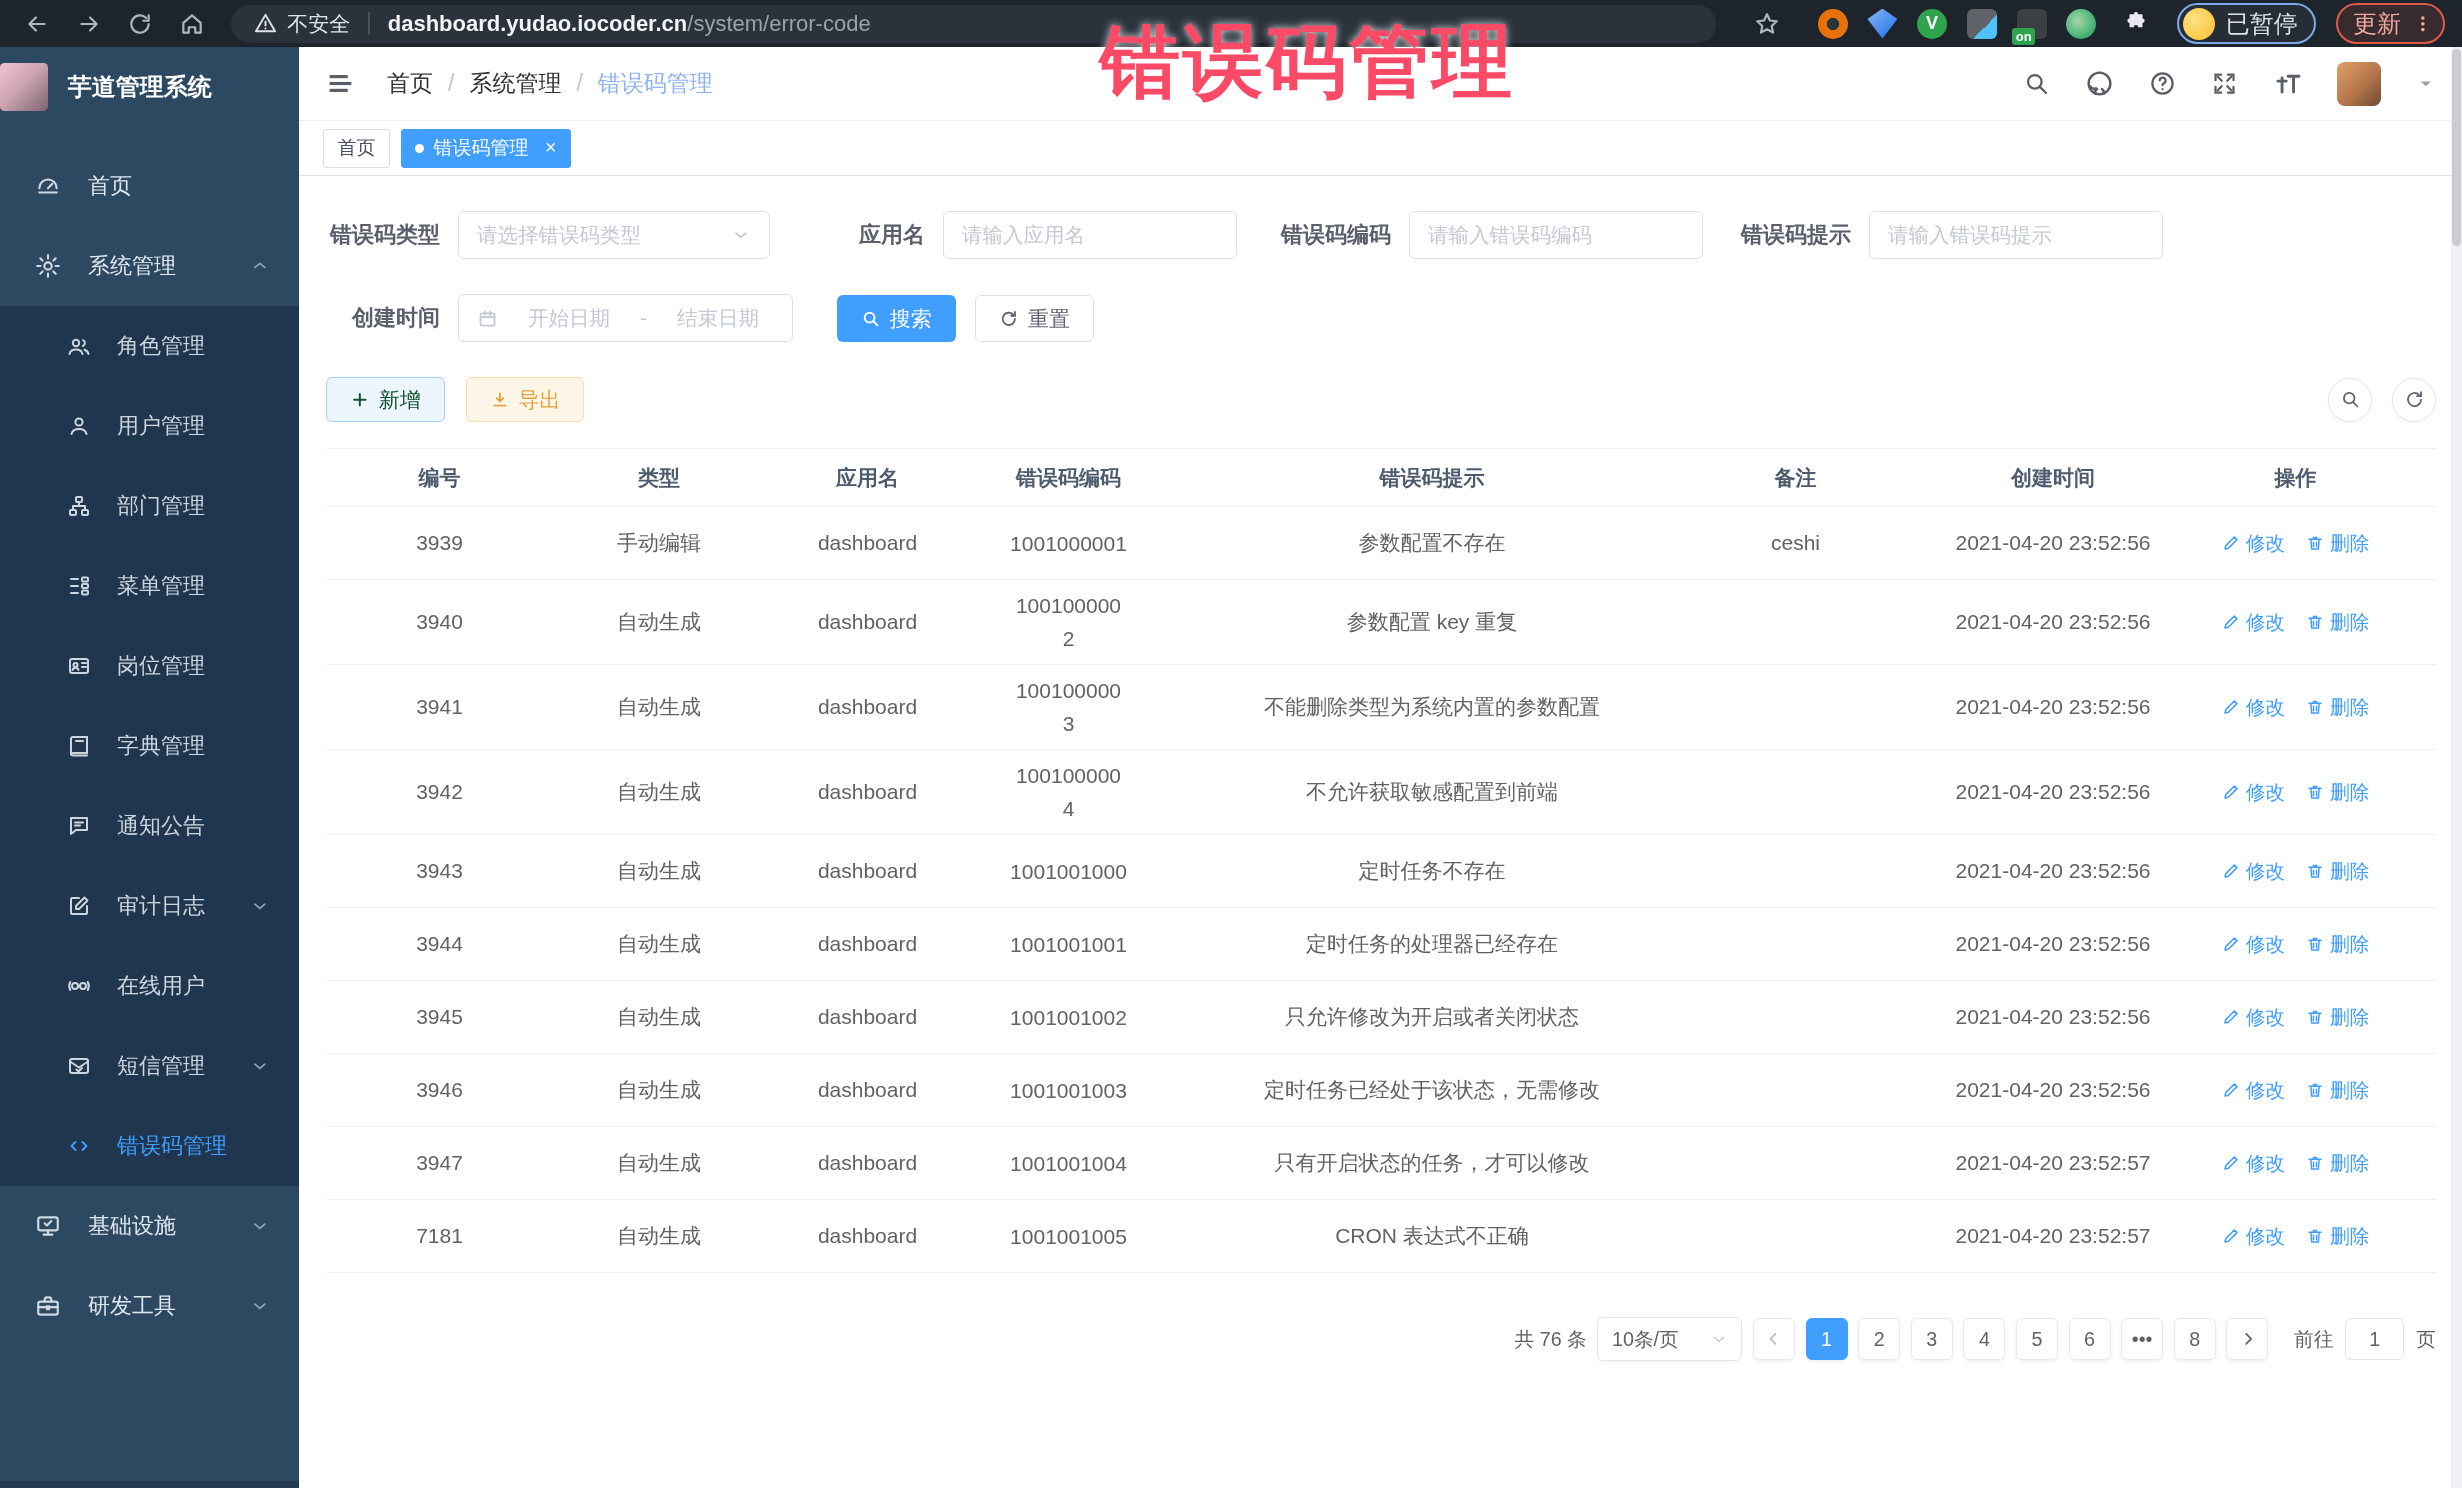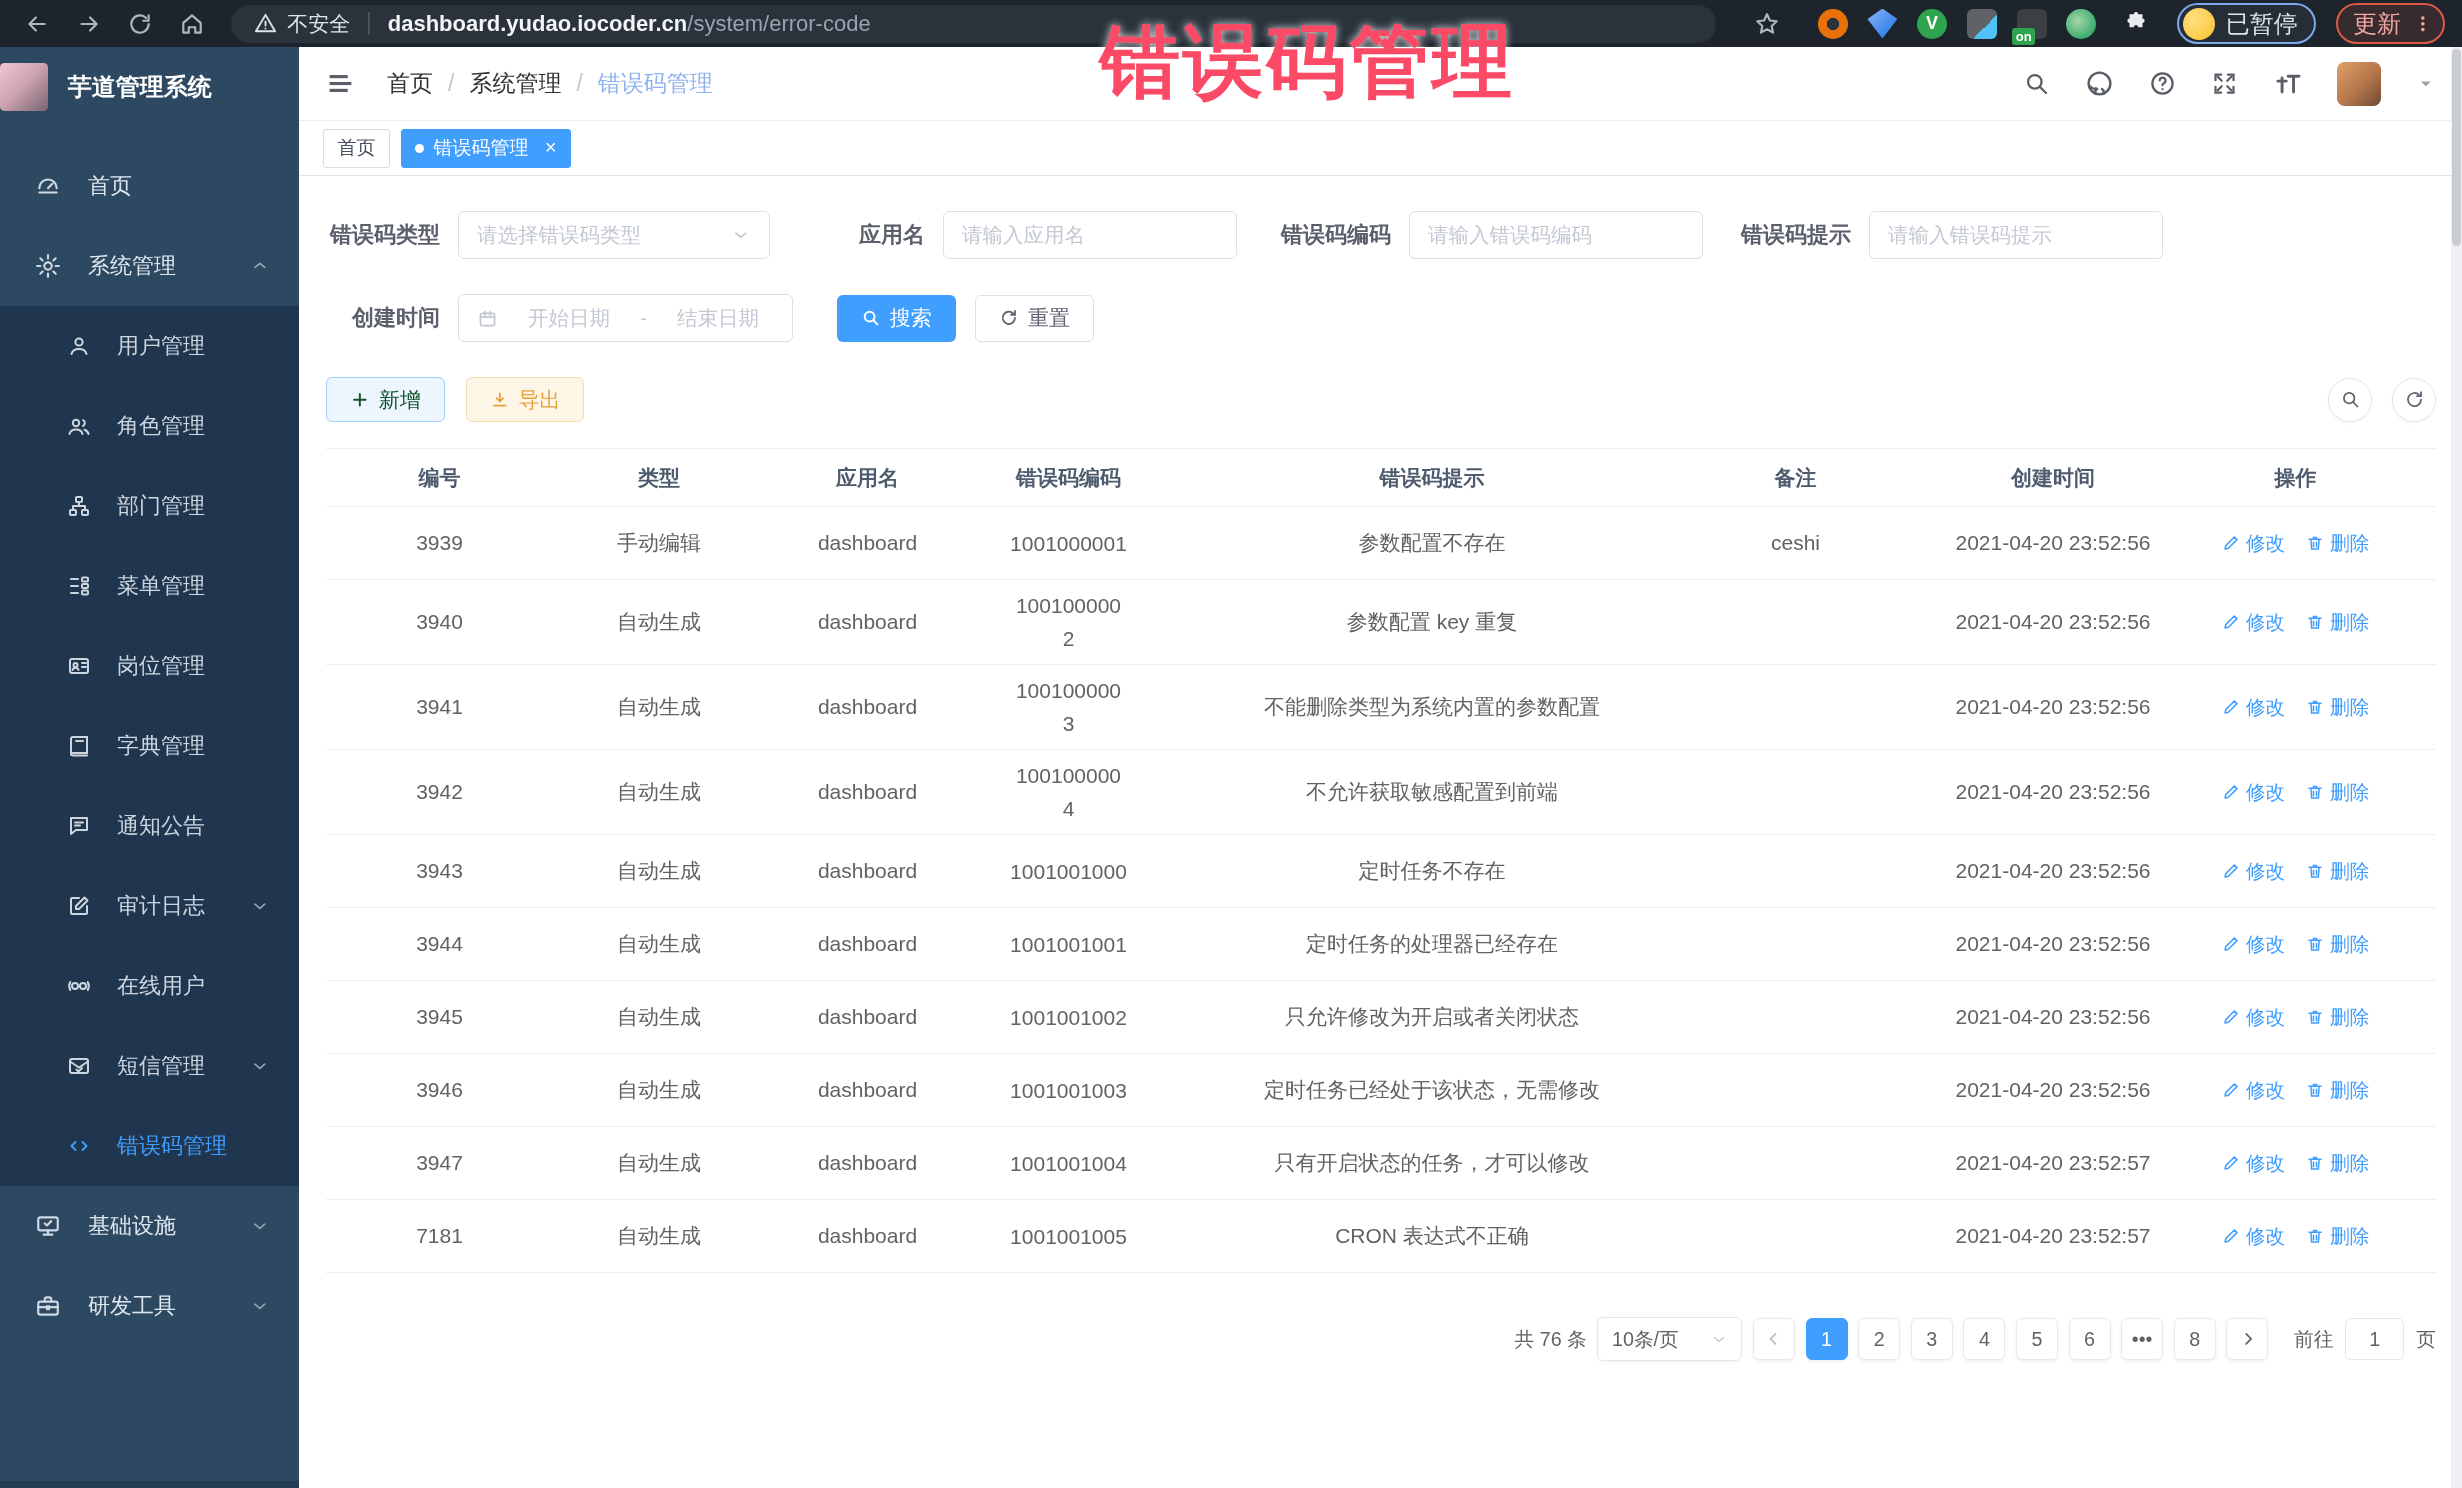--- a/index.html
+++ b/index.html
@@ -62,21 +62,21 @@
 
   
   .tagbar{position:absolute;left:299px;top:121px;width:2164px;height:55px;background:#fff;border-bottom:0.8px solid #dfe3e8;display:flex;align-items:center;padding:0 24px;gap:10.6px;z-index:9}
   .tag{height:39px;border:0.8px solid #d8dce5;border-radius:3px;display:flex;align-items:center;padding:0 13.6px;font-size:19px;color:#495060;background:#fff;cursor:pointer}
   .tag.active{background:#409eff;border-color:#409eff;color:#fff;gap:9px}
   .tag .dot{width:9px;height:9px;border-radius:50%;background:#fff}
   .tag .close{margin-left:7.6px;font-size:19.7px;line-height:1}
 
   
   .content{position:absolute;left:299px;top:176px;width:2164px;height:1312px;background:#fff;padding:35px 27px 0 27px;overflow:hidden}
-  .frow{display:flex;align-items:center;margin-bottom:35px}
+  .frow{display:flex;align-items:flex-end;margin-bottom:35px}
   .fg{display:flex;align-items:center}
   .fl{font-size:22px;color:#5a5f6b;font-weight:700;margin-right:18px;white-space:nowrap}
   .fl.w{min-width:114px;text-align:right}
   .ctrl{height:48px;border:0.8px solid #dcdfe6;border-radius:6px;background:#fff;display:flex;align-items:center}
   .select{width:312px;padding:0 18px;justify-content:space-between;cursor:pointer}
   .ph{color:#c3c8d2;font-size:20.5px}
   .chev-g{color:#c3c8d2}
   input.ti{width:294px;height:48px;border:0.8px solid #dcdfe6;border-radius:6px;padding:0 18px;font-size:20.5px;color:#606266;outline:none}
   input::placeholder{color:#c3c8d2}
   .mr1{margin-right:89px}.mr2{margin-right:44px}.mr3{margin-right:38px}
@@ -220,35 +220,35 @@
       <span class="chev">
           <svg width="19.7" height="19.7" viewBox="0 0 24 24" fill="none" stroke="currentColor" stroke-width="2" stroke-linecap="round" stroke-linejoin="round">
             <path d="M6 14l6-5 6 5"></path>
           </svg>
         </span>
     </div>
     <div class="sub">
       <div class="s-item">
         <span class="mi">
             <svg width="24" height="24" viewBox="0 0 24 24" fill="none" stroke="currentColor" stroke-width="2" stroke-linecap="round">
-              <circle cx="12" cy="8" r="3.6"></circle>
-              <path d="M4.5 20c.8-3.4 4-5 7.5-5s6.7 1.6 7.5 5"></path>
-            </svg>
-          </span>
-        <span>用户管理</span>
-      </div>
-      <div class="s-item">
-        <span class="mi">
-            <svg width="24" height="24" viewBox="0 0 24 24" fill="none" stroke="currentColor" stroke-width="2" stroke-linecap="round">
               <circle cx="9" cy="9" r="3.2"></circle>
               <path d="M2.5 20c.7-3 3.4-4.5 6.5-4.5s5.8 1.5 6.5 4.5"></path>
               <path d="M16 6.2a3.2 3.2 0 0 1 0 5.8M17.5 15.7c2 .7 3.5 2 4 4.3"></path>
             </svg>
           </span>
         <span>角色管理</span>
+      </div>
+      <div class="s-item">
+        <span class="mi">
+            <svg width="24" height="24" viewBox="0 0 24 24" fill="none" stroke="currentColor" stroke-width="2" stroke-linecap="round">
+              <circle cx="12" cy="8" r="3.6"></circle>
+              <path d="M4.5 20c.8-3.4 4-5 7.5-5s6.7 1.6 7.5 5"></path>
+            </svg>
+          </span>
+        <span>用户管理</span>
       </div>
       <div class="s-item">
         <span class="mi">
             <svg width="24" height="24" viewBox="0 0 24 24" fill="none" stroke="currentColor" stroke-width="2" stroke-linecap="round">
               <rect x="9" y="3" width="6" height="5" rx="1"></rect>
               <path d="M12 8v4M6 12h12M6 12v4M18 12v4"></path>
               <rect x="3" y="16" width="6" height="5" rx="1"></rect>
               <rect x="15" y="16" width="6" height="5" rx="1"></rect>
             </svg>
           </span>

